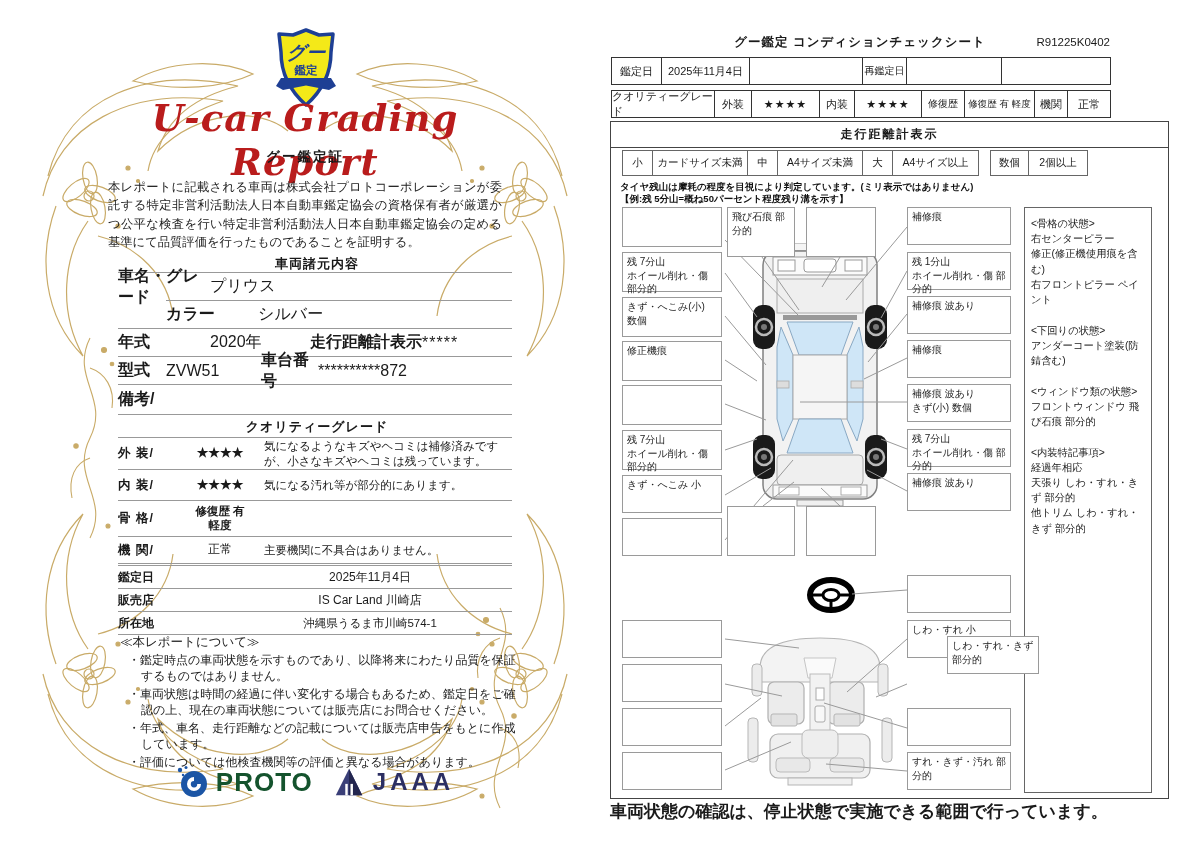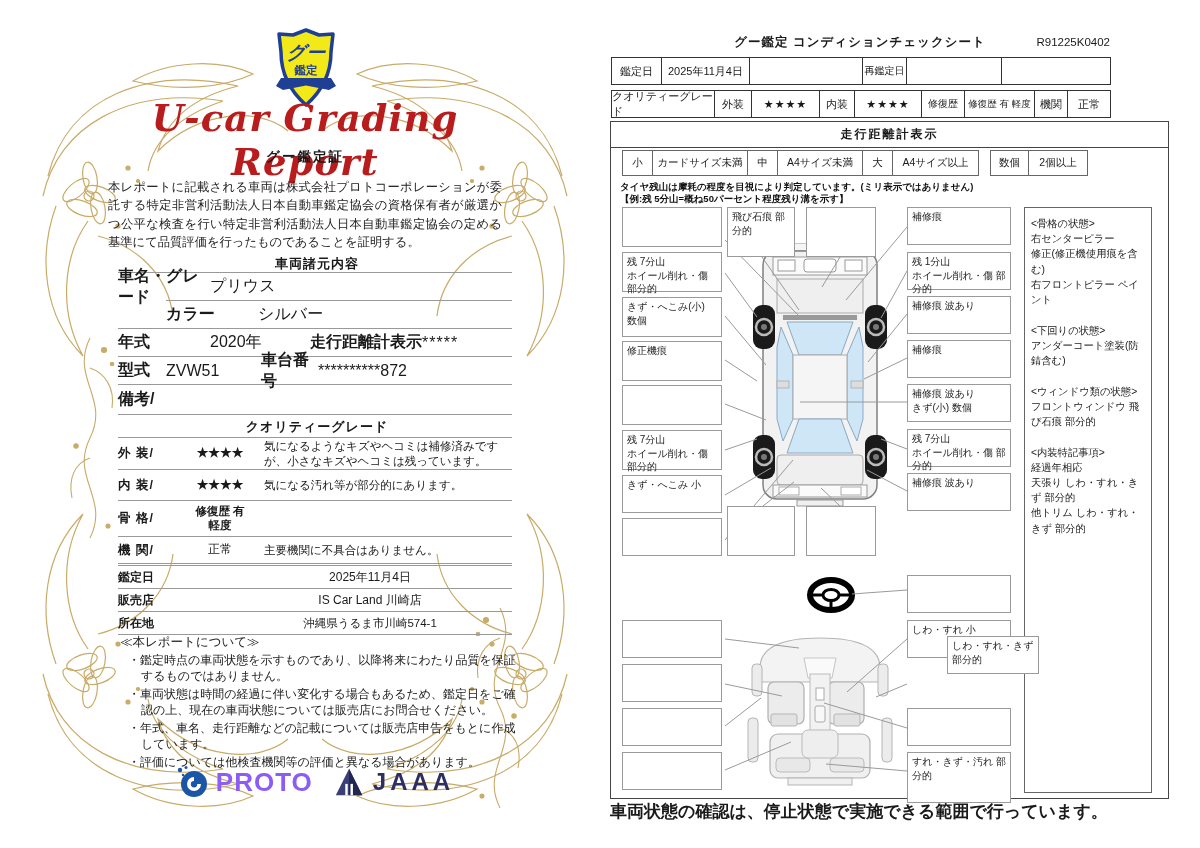--- a/index.html
+++ b/index.html
@@ -18,21 +18,21 @@
   .trow .lab{font-weight:600;}
   .grow{display:flex;align-items:center;border-top:1px solid #999;}
   .grow .glab{width:58px;font-weight:600;font-size:12.5px;letter-spacing:1px;}
   .grow .gval{width:88px;text-align:center;font-size:13px;font-weight:bold;line-height:1.15;}
   .grow .gdesc{flex:1;font-size:11.5px;line-height:1.3;}
   .irow{display:flex;align-items:center;border-top:1px solid #999;font-size:12px;height:22px;}
   .irow .lab{width:110px;font-weight:600;}
   .irow .val{flex:1;text-align:center;}
   .about-h{font-size:12.5px;color:#222;}
   .about-i{font-size:12px;line-height:1.33;padding-left:13px;text-indent:-13px;color:#222;margin-left:8px;margin-top:2px;}
-  .logo-word-proto{font-size:26px;font-weight:bold;color:#8b5cf6;letter-spacing:1px;}
+  .logo-word-proto{font-size:26px;font-weight:bold;color:#14532d;letter-spacing:1px;}
   .logo-word-jaaa{font-size:24px;font-weight:bold;color:#2c2f63;letter-spacing:4px;}
   
   .rp-title{font-size:12.5px;font-weight:bold;letter-spacing:1px;}
   .docnum{font-size:11.5px;}
   .tbl{display:flex;border:1px solid #333;background:#fff;}
   .tbl .c{border-right:1px solid #333;display:flex;align-items:center;justify-content:center;
           font-size:11px;height:100%;box-sizing:border-box;}
   .tbl .c:last-child{border-right:none;}
   .stars{font-size:13px;letter-spacing:1px;}
   .bigbox{border:1.5px solid #444;background:#fff;}
@@ -395,18 +395,18 @@
 
     <div class="anno" style="left:622px;top:620px;width:100px;height:38px;"></div>
     <div class="anno" style="left:622px;top:664px;width:100px;height:38px;"></div>
     <div class="anno" style="left:622px;top:708px;width:100px;height:38px;"></div>
     <div class="anno" style="left:622px;top:752px;width:100px;height:38px;"></div>
 
     <div class="anno" style="left:907px;top:575px;width:104px;height:38px;"></div>
     <div class="anno" style="left:907px;top:620px;width:104px;height:38px;">しわ・すれ 小</div>
     <div class="anno" style="left:907px;top:636px;width:92px;height:38px;margin-left:40px;">しわ・すれ・きず 部分的</div>
     <div class="anno" style="left:907px;top:708px;width:104px;height:38px;"></div>
-    <div class="anno" style="left:907px;top:752px;width:104px;height:51px;">すれ・きず・汚れ 部分的</div>
+    <div class="anno" style="left:907px;top:752px;width:104px;height:38px;">すれ・きず・汚れ 部分的</div>
 
     <div class="abs footnote" style="left:610px;top:800px;width:560px;">車両状態の確認は、停止状態で実施できる範囲で行っています。</div>
   </div>
 
 </div>
 
 </body></html>

